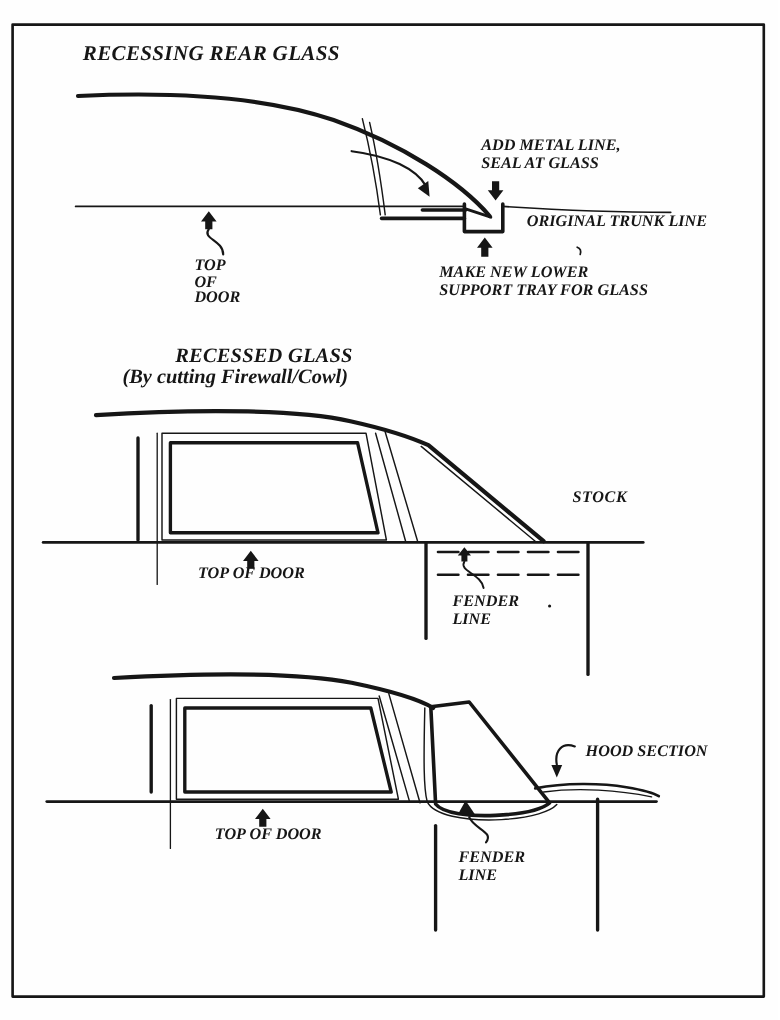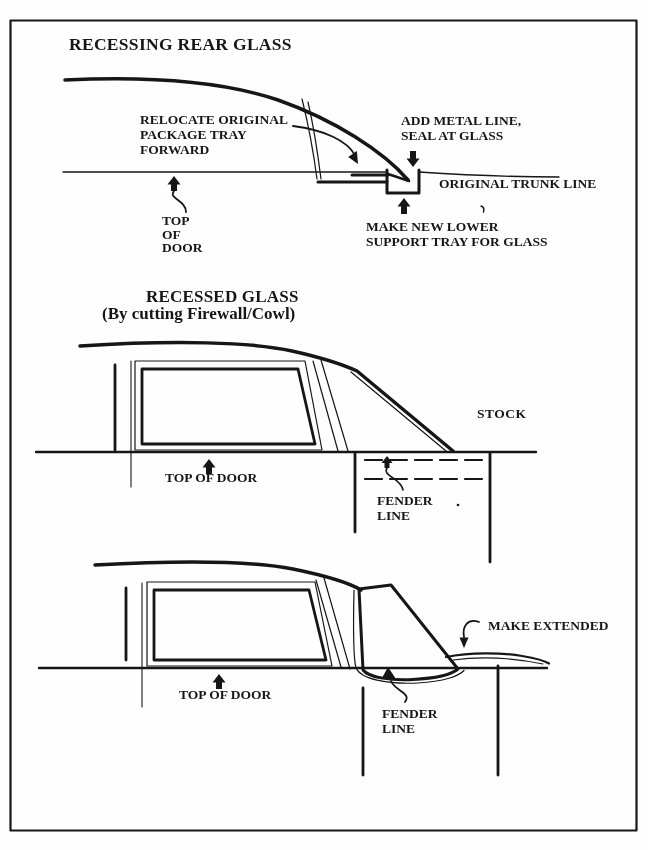--- a/index.html
+++ b/index.html
@@ -1,17 +1,17 @@
 <!DOCTYPE html>
 <html><head>
 <meta charset="utf-8">
 <style>
   html,body{margin:0;padding:0;background:#ffffff;}
   .page{position:relative;width:648px;height:850px;background:#fefefe;overflow:hidden;
-        font-family:"Liberation Serif","DejaVu Serif",serif;}
+        font-family:"Liberation Serif","DejaVu Serif",serif;font-style:italic;}
   svg{position:absolute;left:0;top:0;}
   .lbl{position:absolute;font-weight:700;color:#161616;white-space:pre-line;
        font-family:"Liberation Serif","DejaVu Serif",serif;}
 </style>
 </head>
 <body>
 
 <div class="page">
 
   <svg width="650" height="850" viewBox="0 0 650 850">
@@ -76,37 +76,34 @@
         <path d="M479,622 C468,618 462,626 464,637" stroke-width="1.8"></path>
         <polygon points="459.5,637.5 468.5,637.5 464,648" fill="#161616" stroke="none"></polygon>
         <path d="M405,702 C412,693 395,691 391,681" stroke-width="1.8"></path>
         <polygon points="388,667 396,679 382,678" fill="#161616" stroke="none"></polygon>
         <polygon points="219,674 225.5,682.5 222,682.5 222,689 216,689 216,682.5 212.5,682.5" fill="#161616" stroke="none"></polygon>
       </g>
     </g>
   </svg>
 
   <div class="lbl" style="left:69px;top:34px;font-size:17.5px;letter-spacing:0.3px;">RECESSING REAR GLASS</div>
-  <div class="lbl" style="left:140px;top:112px;font-size:13.5px;line-height:15px;">RELOCATE ORIGINAL
-PACKAGE TRAY
-FORWARD</div>
   <div class="lbl" style="left:401px;top:113px;font-size:13.5px;line-height:15px;">ADD METAL LINE,
 SEAL AT GLASS</div>
   <div class="lbl" style="left:439px;top:176px;font-size:13.5px;">ORIGINAL TRUNK LINE</div>
   <div class="lbl" style="left:162px;top:214px;font-size:13.5px;line-height:13.5px;">TOP
 OF
 DOOR</div>
   <div class="lbl" style="left:366px;top:219px;font-size:13.5px;line-height:15px;">MAKE NEW LOWER
 SUPPORT TRAY FOR GLASS</div>
 
   <div class="lbl" style="left:134px;top:287px;font-size:17px;letter-spacing:0.2px;margin-left:12px;">RECESSED GLASS</div>
   <div class="lbl" style="left:102px;top:304px;font-size:17px;">(By cutting Firewall/Cowl)</div>
   <div class="lbl" style="left:477px;top:406px;font-size:13.5px;letter-spacing:0.5px;">STOCK</div>
   <div class="lbl" style="left:165px;top:470px;font-size:13.5px;">TOP OF DOOR</div>
   <div class="lbl" style="left:377px;top:493px;font-size:13.5px;line-height:15px;">FENDER
 LINE</div>
 
-  <div class="lbl" style="left:488px;top:618px;font-size:13.5px;">MAKE EXTENDED</div>
+  <div class="lbl" style="left:488px;top:618px;font-size:13.5px;">HOOD SECTION</div>
   <div class="lbl" style="left:179px;top:687px;font-size:13.5px;">TOP OF DOOR</div>
   <div class="lbl" style="left:382px;top:706px;font-size:13.5px;line-height:15px;">FENDER
 LINE</div>
 
 </div>
 
 </body></html>

